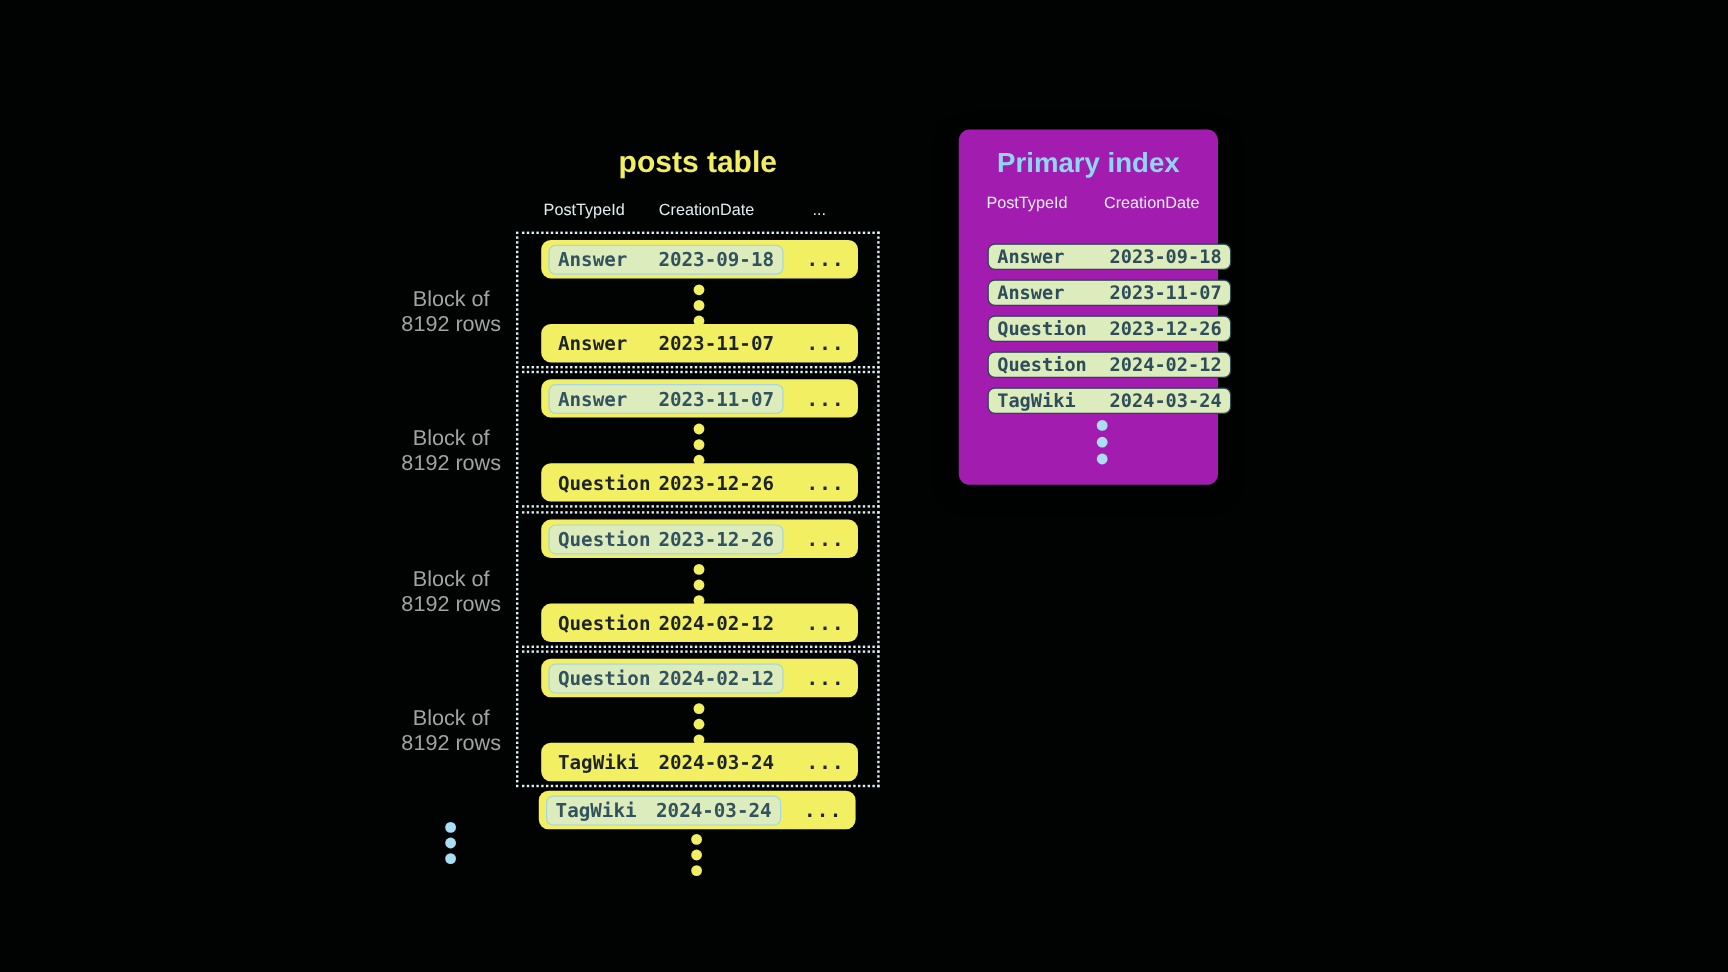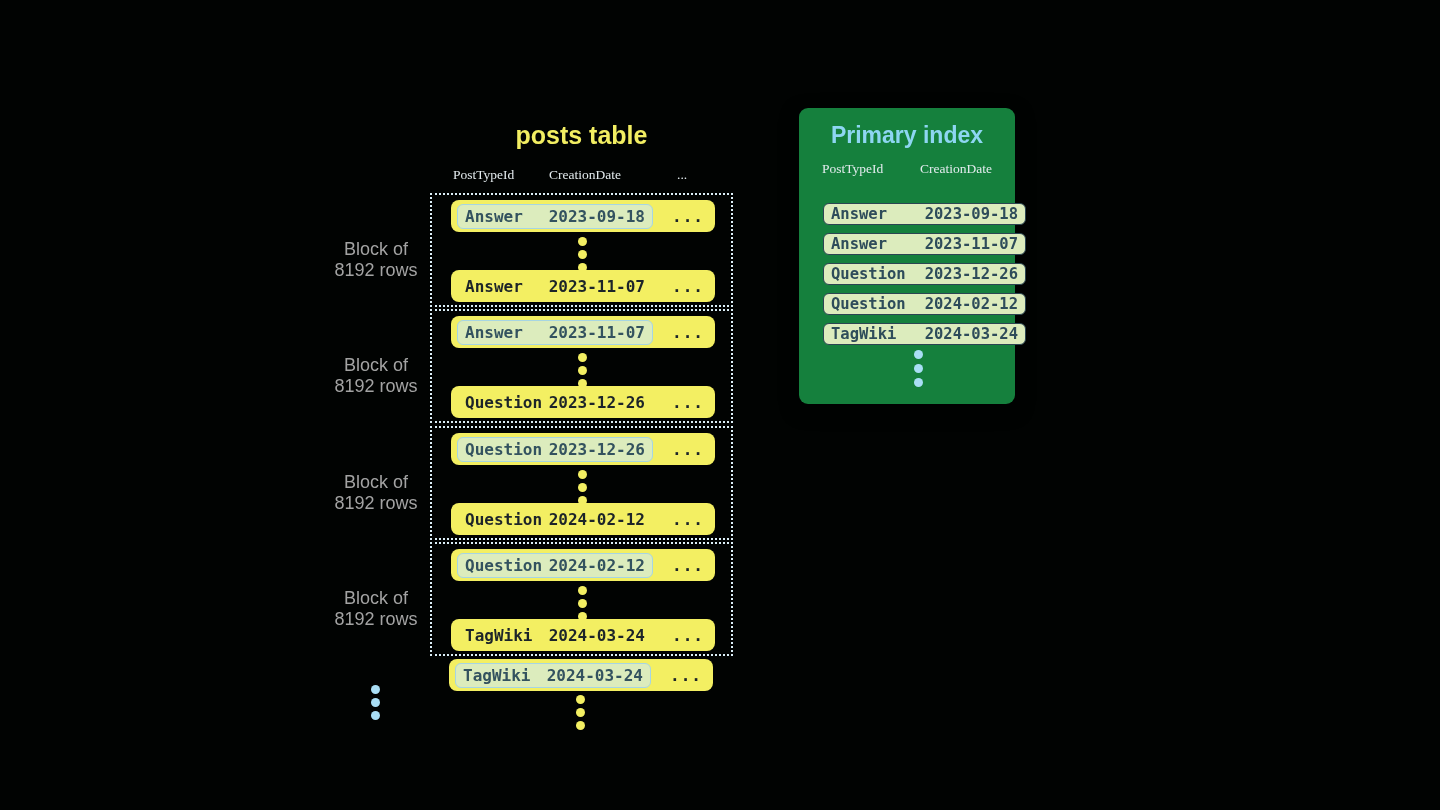--- a/index.html
+++ b/index.html
@@ -18,21 +18,21 @@
     position: absolute;
     left: 430px; top: 121px; width: 303px;
     text-align: center;
     color: #f2ee62;
     font-size: 25px;
     font-weight: 600;
   }
   .col-header {
     position: absolute;
     top: 167px;
-    font-family: Liberation Serif, serif;
+    font-family: Liberation Sans, sans-serif;
     font-size: 13.5px;
     color: #e3ebee;
     white-space: pre;
   }
   .pt-h1 { left: 453px; }
   .pt-h2 { left: 549px; }
   .pt-h3 { left: 677px; }
 
   .block {
     position: absolute;
@@ -109,21 +109,21 @@
   .vdots.in-block { left: 146px; top: 42px; }
   .vdots.tail-yellow { left: 576px; top: 695px; }
   .vdots.tail-blue { left: 371px; top: 685px; }
   .vdots.panel-dots { left: 115px; top: 242px; gap: 5px; }
 
   
   .panel {
     position: absolute;
     left: 799px; top: 108px;
     width: 216px; height: 296px;
-    background: #15803d;
+    background: #a21caf;
     border-radius: 9px;
     box-shadow: 0 6px 18px rgba(0,0,0,0.5);
   }
   .panel-title {
     position: absolute;
     top: 14px; left: 0; width: 100%;
     text-align: center;
     color: #8ed6f2;
     font-size: 23px;
     font-weight: 600;

